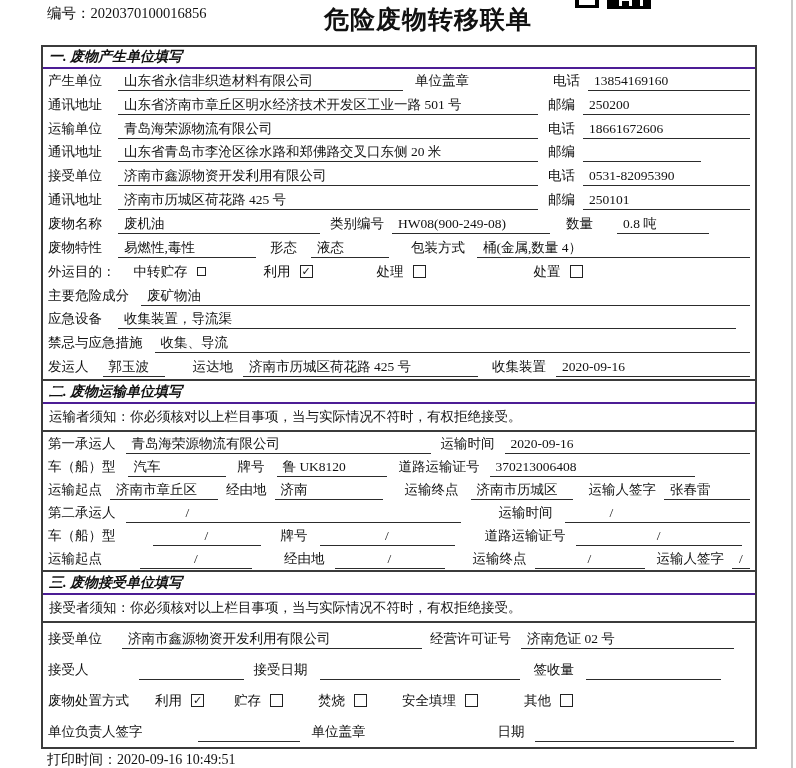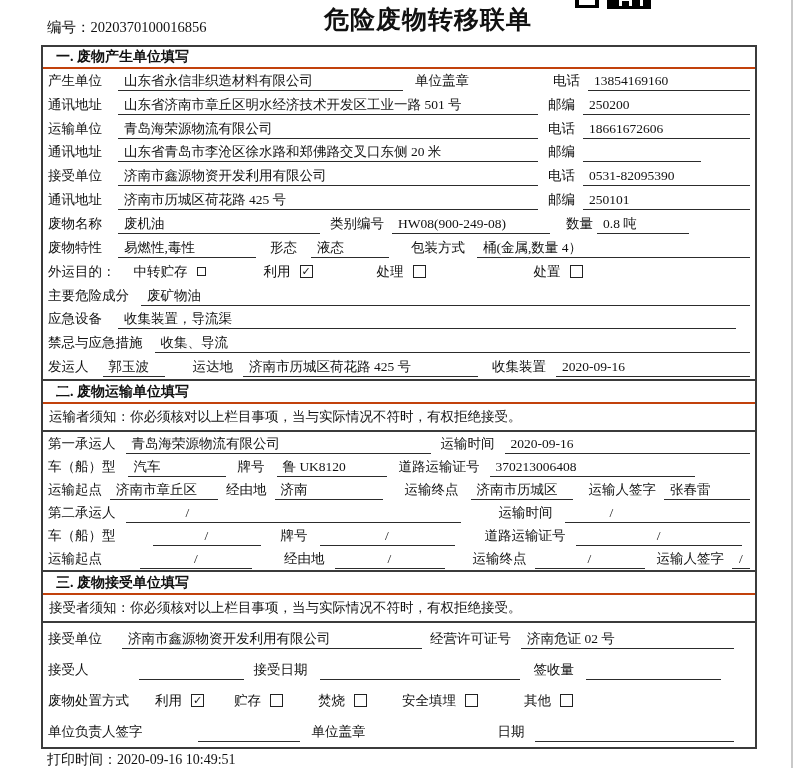--- a/index.html
+++ b/index.html
@@ -1,28 +1,28 @@
 <!DOCTYPE html>
 <html><head>
 <meta charset="utf-8">
 <style>
   html,body{margin:0;padding:0;background:#fff;}
   .page{position:relative;width:796px;height:768px;background:#ffffff;overflow:hidden;
         font-family:"Liberation Serif","DejaVu Serif",serif;color:#111;}
-  .serial{position:absolute;left:47px;top:18px;font-size:14.5px;white-space:nowrap;}
+  .serial{position:absolute;left:47px;top:4px;font-size:14.5px;white-space:nowrap;}
   .title{position:absolute;left:60px;right:0;top:3px;text-align:center;
          font-size:25px;font-weight:700;letter-spacing:1px;}
   .qr{position:absolute;left:575px;top:0;width:78px;height:9px;}
   .qr div{position:absolute;background:#000;}
   .edge{position:absolute;left:791px;top:0;bottom:0;width:2px;background:#c9c9c9;}
   .form{position:absolute;left:41px;top:45px;width:716px;height:704px;
         border:2px solid #3b3b3b;box-sizing:border-box;display:flex;flex-direction:column;
         font-size:13.5px;}
-  .sec-h{flex:0 0 22px;display:flex;align-items:center;padding:0 13px;
-         font-weight:700;font-size:14px;border-bottom:2px solid #c2410c;box-sizing:border-box;}
+  .sec-h{flex:0 0 22px;display:flex;align-items:center;padding:0 6px;
+         font-weight:700;font-size:14px;border-bottom:2px solid #4c1d95;box-sizing:border-box;font-style:italic;}
   .sec-h.mid{flex-basis:25px;border-top:2px solid #3b3b3b;}
   .note{flex:0 0 28px;display:flex;align-items:center;padding:0 6px;
         border-bottom:2px solid #3b3b3b;box-sizing:border-box;}
   .sec-body{display:flex;flex-direction:column;}
   .b1{flex:0 0 310px;justify-content:center;}
   .b2{flex:0 0 138px;}
   .b3{flex:0 0 124px;}
   .sec-body .row{flex:1;}
   .row{display:flex;align-items:center;padding:0 5px;white-space:nowrap;}
   .l{flex-shrink:0;}
@@ -108,21 +108,21 @@
         <span class="u" style="width:420px">济南市历城区荷花路 425 号</span>
         <span class="l" style="margin-left:10px;margin-right:8px">邮编</span>
         <span class="u g">250101</span>
       </div>
 
       <div class="row">
         <span class="l" style="width:62px;margin-right:8px">废物名称</span>
         <span class="u" style="width:202px">废机油</span>
         <span class="l" style="margin-left:10px;margin-right:8px">类别编号</span>
         <span class="u" style="width:158px">HW08(900-249-08)</span>
-        <span class="l" style="margin-left:16px;margin-right:4px">数量</span>
+        <span class="l" style="margin-left:16px;margin-right:24px">数量</span>
         <span class="u" style="width:92px">0.8 吨</span>
       </div>
 
       <div class="row">
         <span class="l" style="width:62px;margin-right:8px">废物特性</span>
         <span class="u" style="width:138px">易燃性,毒性</span>
         <span class="l" style="margin-left:14px;margin-right:14px">形态</span>
         <span class="u" style="width:78px">液态</span>
         <span class="l" style="margin-left:22px;margin-right:12px">包装方式</span>
         <span class="u g">桶(金属,数量 4）</span>

